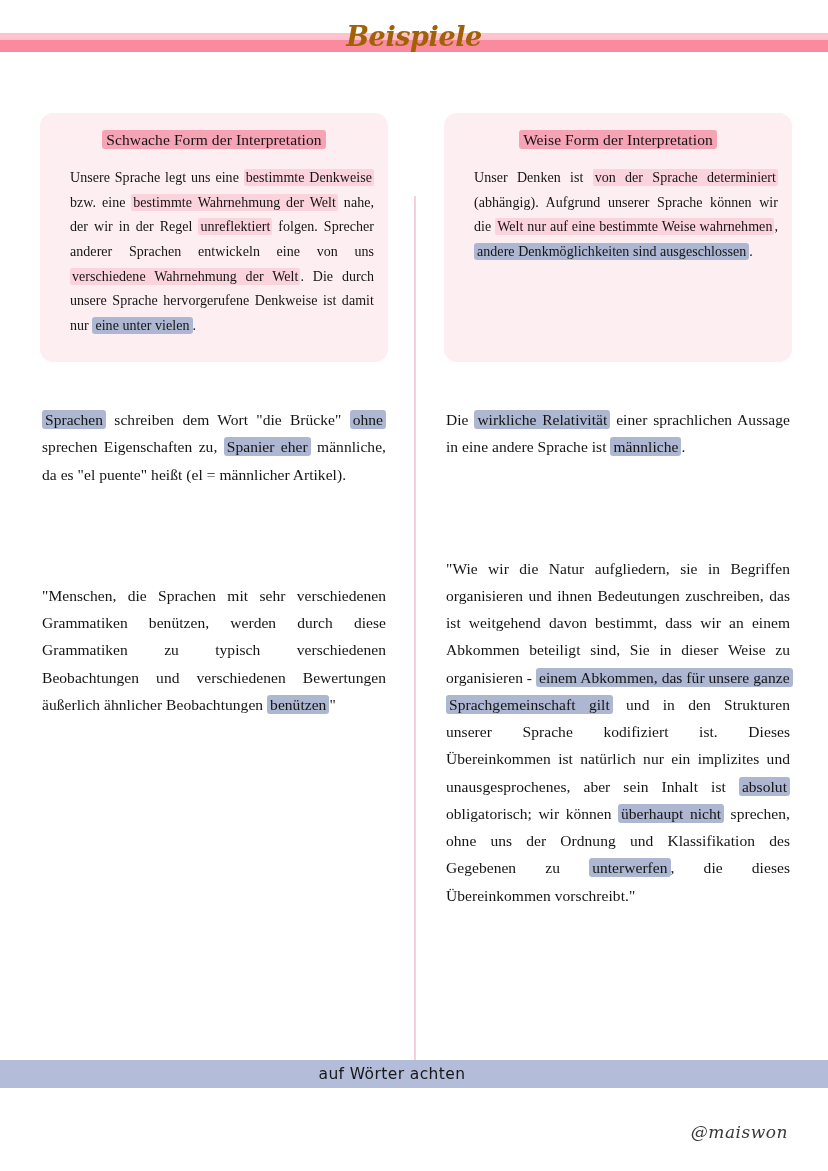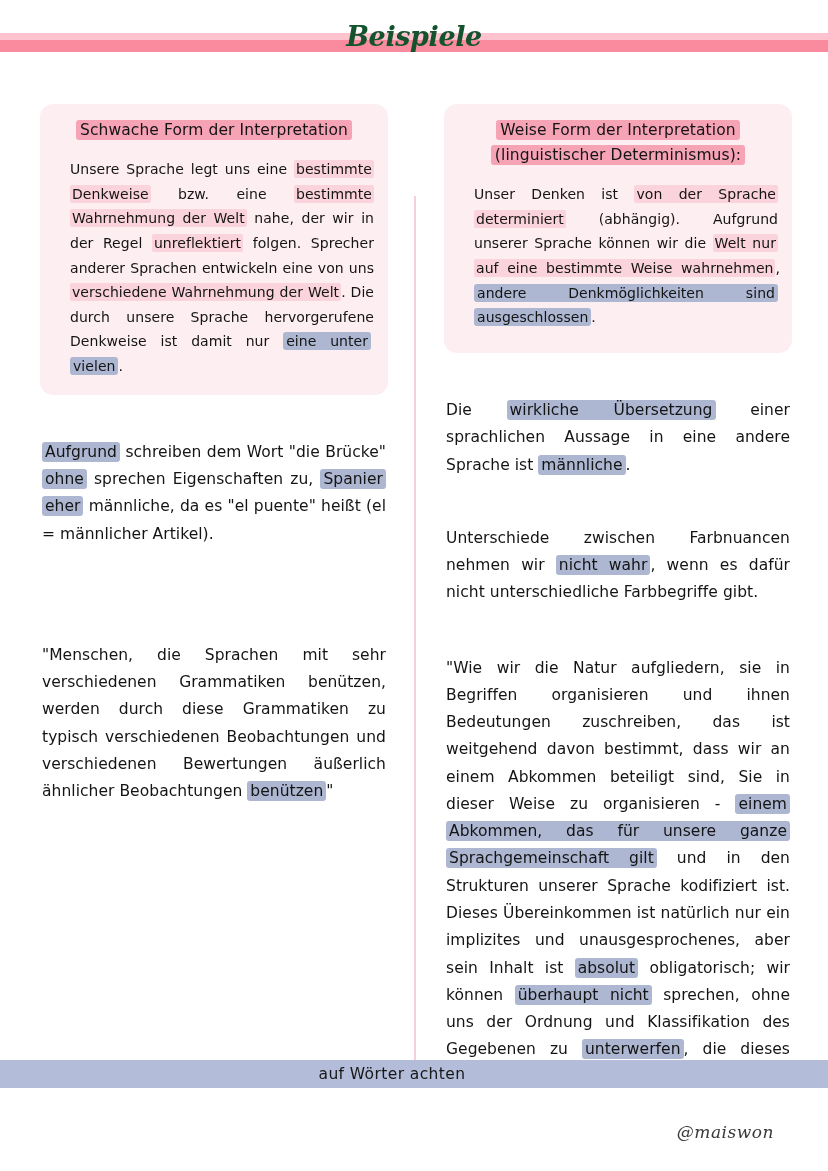--- a/index.html
+++ b/index.html
@@ -41,21 +41,21 @@
     position: absolute;
     left: 0;
     top: 23px;
     width: 828px;
     text-align: center;
     font-family: "DejaVu Serif", serif;
     font-weight: 700;
     font-style: italic;
     font-size: 27px;
     letter-spacing: -0.4px;
-    color: #14532d;
+    color: #a16207;
     z-index: 3;
     line-height: 1;
   }
 
   
   .columns {
     position: absolute;
     left: 0;
     top: 96px;
     width: 828px;
@@ -63,22 +63,23 @@
   .divider {
     position: absolute;
     left: 414px;
     top: 100px;
     width: 1.5px;
     height: 868px;
     background: #f6cfdb;
   }
   .col {
     position: absolute;
-    top: 8px;
+    top: 17px;
     width: 348px;
+    font-family: Liberation Serif, serif;
   }
   .col-left  { left: 40px; }
   .col-right { left: 444px; }
 
   
   .def-box {
     background: #fdeef1;
     border-radius: 13px;
     padding: 14px 8px 16px 8px;
     box-sizing: border-box;
@@ -151,21 +152,21 @@
     left: 0;
     top: 1065px;
     width: 784px;
     text-align: center;
     font-size: 15.5px;
     letter-spacing: 0.4px;
     color: #181818;
   }
   .signature {
     position: absolute;
-    right: 54px;
+    right: 40px;
     top: 1122px;
     font-family: "DejaVu Serif", serif;
     font-style: italic;
     font-size: 17px;
     color: #3a3a3a;
     letter-spacing: 0.5px;
   }
 </style>
 </head>
 <body>
@@ -184,48 +185,46 @@
 
     <div class="def-box">
       <div class="def-title">
         <span class="hl-strong">Schwache Form der Interpretation</span><br>
       </div>
       <div class="def-body"><span>Unsere Sprache legt uns eine </span><span class="hl-pink">bestimmte Denkweise</span><span> bzw. eine </span><span class="hl-pink">bestimmte Wahrnehmung der Welt</span><span> nahe, der wir in der Regel </span><span class="hl-pink">unreflektiert</span><span> folgen. Sprecher anderer Sprachen entwickeln eine von uns </span><span class="hl-pink">verschiedene Wahrnehmung der Welt</span><span>. Die durch unsere Sprache hervorgerufene Denkweise ist damit nur </span><span class="hl-blue">eine unter vielen</span><span>.</span></div>
     </div>
 
     <div class="gap-1"></div>
 
-    <div class="para"><span class="hl-blue">Aufgrund</span><span> schreiben dem Wort "die Brücke" </span><span class="hl-blue">ohne</span><span> sprechen Eigenschaften zu, </span><span class="hl-blue">Spanier eher</span><span> männliche, da es "el puente" heißt (el = männlicher Artikel).</span></div>
+    <div class="para"><span class="hl-blue">Sprachen</span><span> schreiben dem Wort "die Brücke" </span><span class="hl-blue">ohne</span><span> sprechen Eigenschaften zu, </span><span class="hl-blue">Spanier eher</span><span> männliche, da es "el puente" heißt (el = männlicher Artikel).</span></div>
 
     <div class="gap-2"></div>
 
 
     <div class="gap-3"></div>
 
     <div class="para"><span>"Menschen, die Sprachen mit sehr verschiedenen Grammatiken benützen, werden durch diese Grammatiken zu typisch verschiedenen Beobachtungen und verschiedenen Bewertungen äußerlich ähnlicher Beobachtungen </span><span class="hl-blue">benützen</span><span>"</span></div>
 
   </div>
 
   <div class="col col-right">
 
     <div class="def-box">
       <div class="def-title">
         <span class="hl-strong">Weise Form der Interpretation</span><br>
-        <span class="hl-strong">(linguistischer Determinismus):</span>
       </div>
       <div class="def-body"><span>Unser Denken ist </span><span class="hl-pink">von der Sprache determiniert</span><span> (abhängig). Aufgrund unserer Sprache können wir die </span><span class="hl-pink">Welt nur auf eine bestimmte Weise wahrnehmen</span><span>, </span><span class="hl-blue">andere Denkmöglichkeiten sind ausgeschlossen</span><span>.</span></div>
     </div>
 
     <div class="gap-1"></div>
 
-    <div class="para"><span>Die </span><span class="hl-blue">wirkliche Übersetzung</span><span> einer sprachlichen Aussage in eine andere Sprache ist </span><span class="hl-blue">männliche</span><span>.</span></div>
+    <div class="para"><span>Die </span><span class="hl-blue">wirkliche Relativität</span><span> einer sprachlichen Aussage in eine andere Sprache ist </span><span class="hl-blue">männliche</span><span>.</span></div>
 
     <div class="gap-2"></div>
 
-    <div class="para"><span>Unterschiede zwischen Farbnuancen nehmen wir </span><span class="hl-blue">nicht wahr</span><span>, wenn es dafür nicht unterschiedliche Farbbegriffe gibt.</span></div>
 
     <div class="gap-3"></div>
 
     <div class="para"><span>"Wie wir die Natur aufgliedern, sie in Begriffen organisieren und ihnen Bedeutungen zuschreiben, das ist weitgehend davon bestimmt, dass wir an einem Abkommen beteiligt sind, Sie in dieser Weise zu organisieren - </span><span class="hl-blue">einem Abkommen, das für unsere ganze Sprachgemeinschaft gilt</span><span> und in den Strukturen unserer Sprache kodifiziert ist. Dieses Übereinkommen ist natürlich nur ein implizites und unausgesprochenes, aber sein Inhalt ist </span><span class="hl-blue">absolut</span><span> obligatorisch; wir können </span><span class="hl-blue">überhaupt nicht</span><span> sprechen, ohne uns der Ordnung und Klassifikation des Gegebenen zu </span><span class="hl-blue">unterwerfen</span><span>, die dieses Übereinkommen vorschreibt."</span></div>
 
   </div>
 
 </div>
 
 <div class="footer-band"></div>

